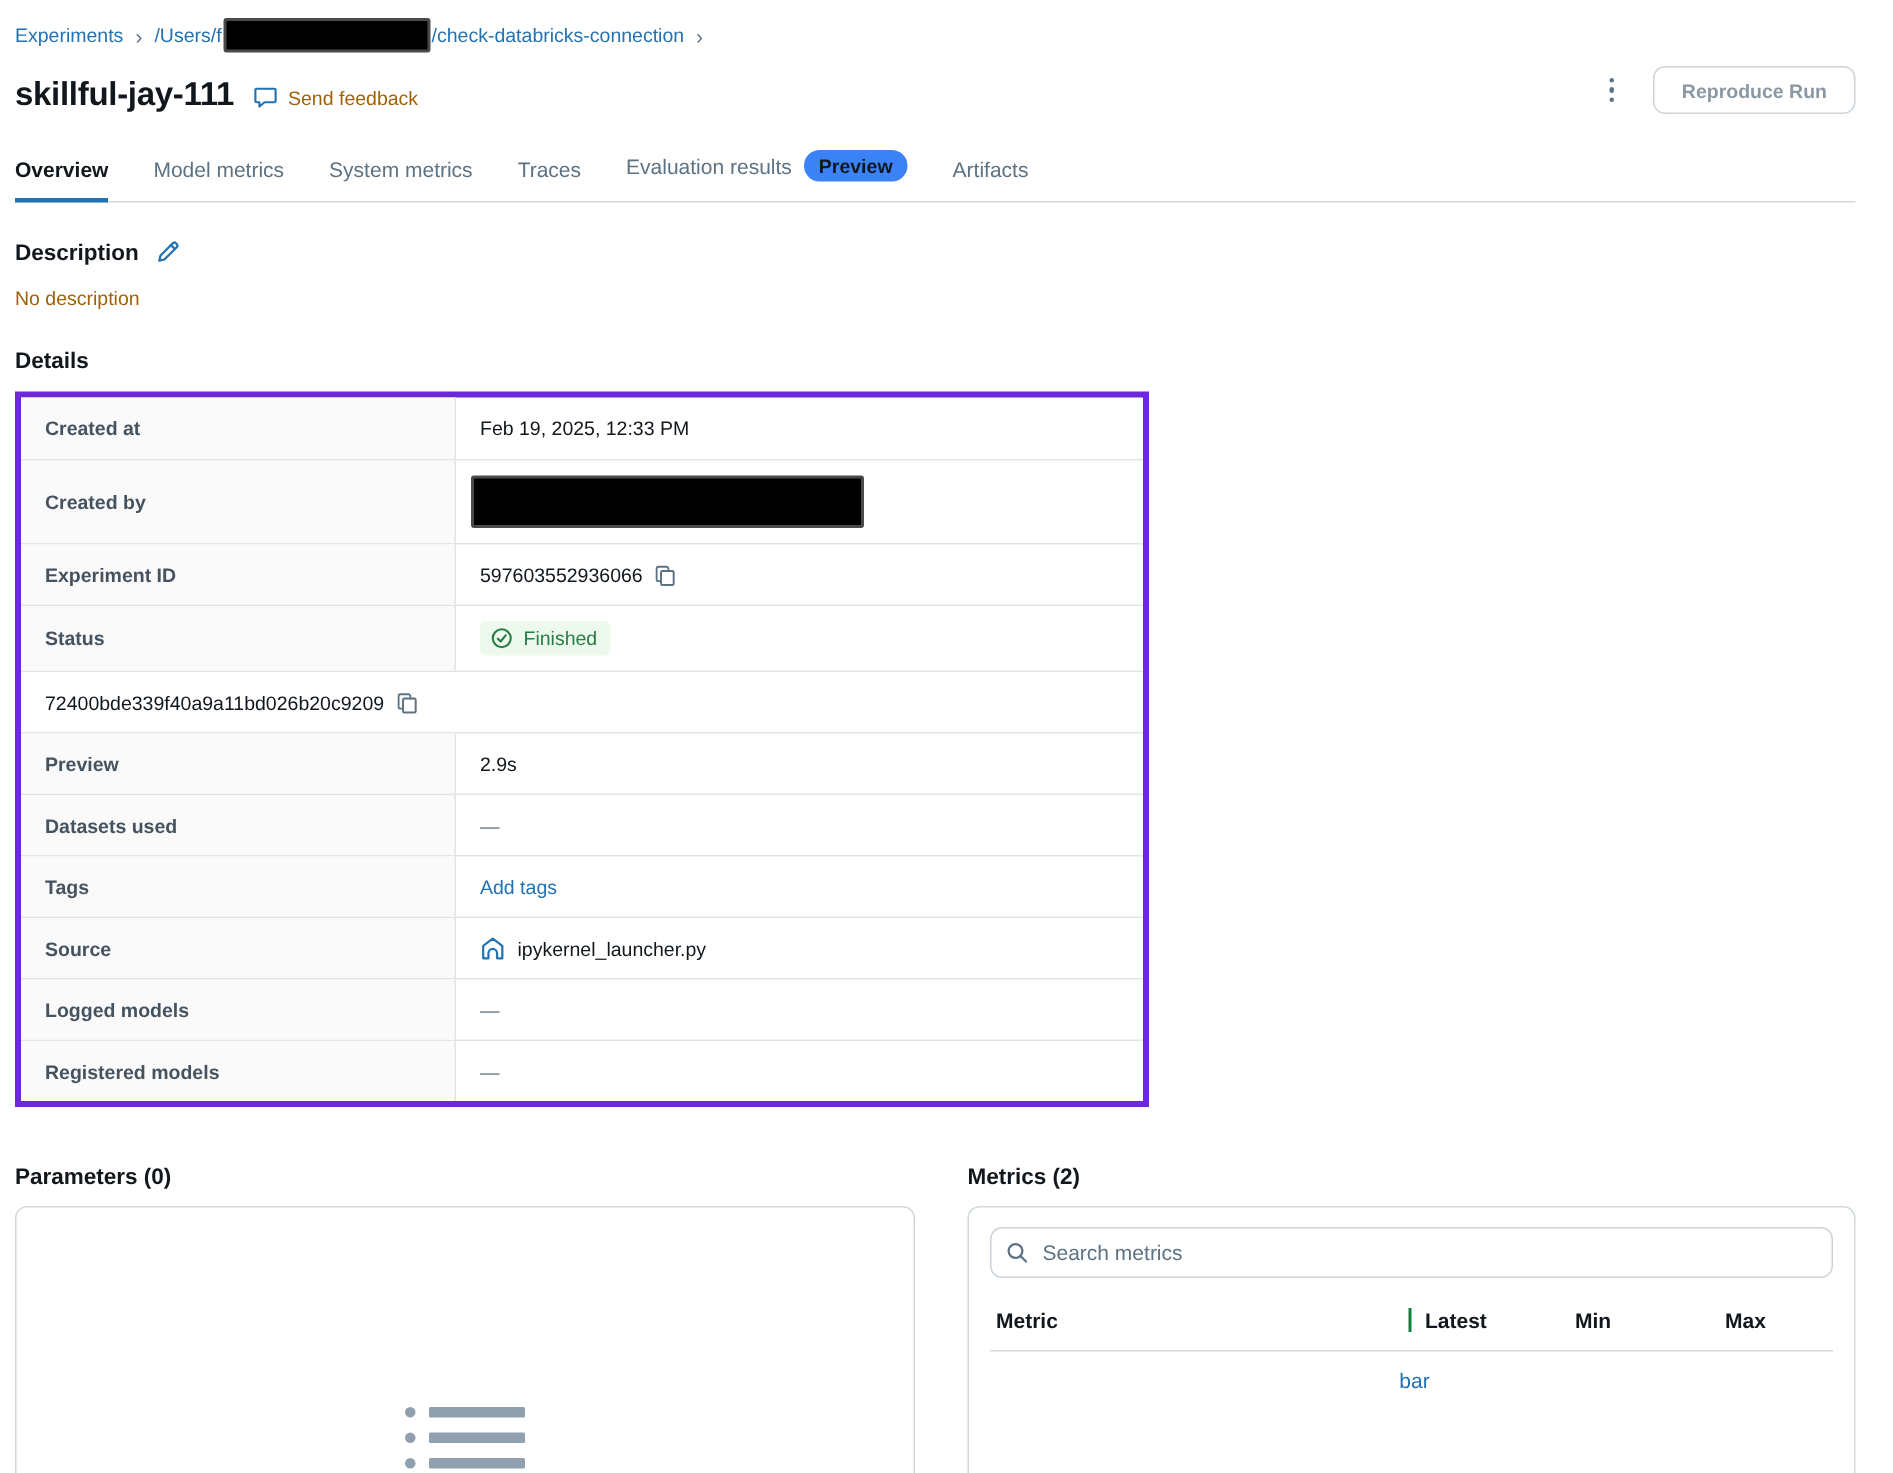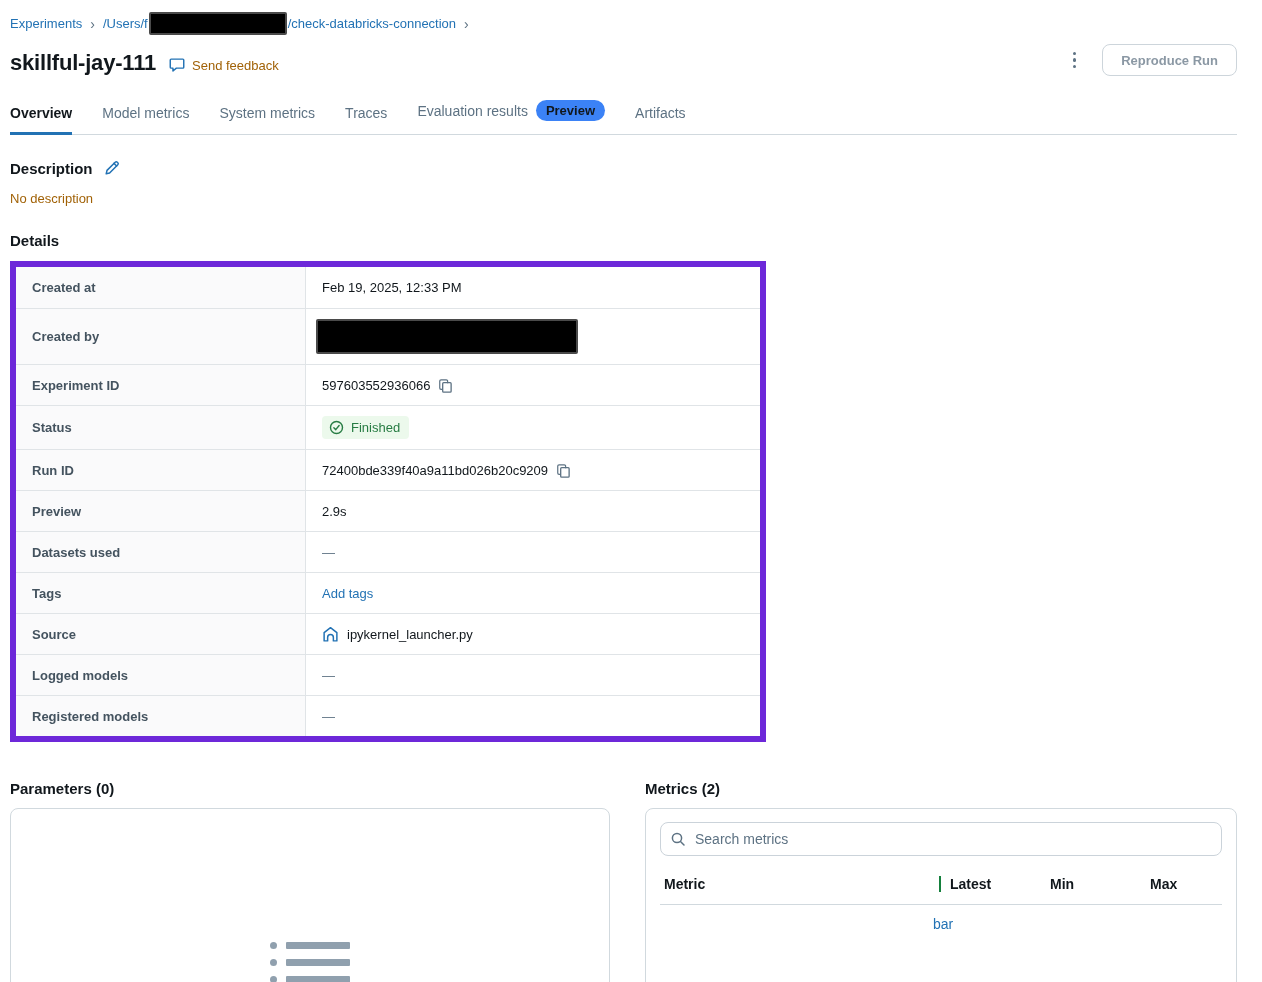--- a/index.html
+++ b/index.html
@@ -34,21 +34,21 @@
   .badge-preview { background:#3b82f6; color:#11171C; font-size:13px; font-weight:700; border-radius:12px; padding:3px 10px; }
 
   
   .section-h { font-size:15px; font-weight:700; color:#11171C; }
   .desc-head { display:flex; align-items:center; gap:10px; margin-top:24px; }
   .icon-btn { background:none; border:none; cursor:pointer; padding:0; display:flex; align-items:center; }
   .muted { color:#a16207; font-size:13px; margin-top:14px; }
 
   
   .details-h { margin-top:26px; }
-  .details-table { width:756px; border:6px solid #6d28d9; margin-top:12px; }
+  .details-table { width:756px; border:4px solid #6d28d9; margin-top:12px; }
   .drow { display:flex; border-top:1px solid #E0E4E7; min-height:41px; }
   .drow:first-child { border-top:none; }
   .dlabel { flex:0 0 290px; background:#FAFAFB; border-right:1px solid #E0E4E7; padding:11px 16px;
     font-size:13px; font-weight:700; color:#44535F; display:flex; align-items:center; }
   .dvalue { flex:1; padding:10px 16px; font-size:13px; color:#11171C; display:flex; align-items:center; gap:8px; }
   .dvalue .dash { color:#5D7283; }
   .link { color:#2272B4; text-decoration:none; font-size:13px; cursor:pointer; }
   .redact.cb { width:262px; height:35px; margin-left:-6px; }
   .pill-finished { display:inline-flex; align-items:center; gap:7px; background:#ECF9EC; border-radius:4px;
     padding:4px 9px 4px 7px; color:#277C43; font-size:13px; }
@@ -195,21 +195,20 @@
               <circle cx="8" cy="8" r="6.4"></circle>
               <path d="M5.2 8.3l2 2 3.6-4.4" stroke-linecap="round" stroke-linejoin="round"></path>
             </svg>
           </span>
           <span>Finished</span>
         </span>
       </div>
     </div>
 
     <div class="drow">
-      <div class="dlabel">Run ID</div>
       <div class="dvalue">
         <span>72400bde339f40a9a11bd026b20c9209</span>
         <button class="icon-btn" aria-label="copy">
           <span style="display:flex;">
             <svg width="15" height="15" viewBox="0 0 16 16" fill="none" stroke="#5D7283" stroke-width="1.4">
               <rect x="5" y="5" width="9" height="10" rx="1"></rect>
               <path d="M11 5V2.5A1.5 1.5 0 0 0 9.5 1h-6A1.5 1.5 0 0 0 2 2.5v8A1.5 1.5 0 0 0 3.5 12H5" transform="translate(0 1) scale(0.93)"></path>
             </svg>
           </span>
         </button>

